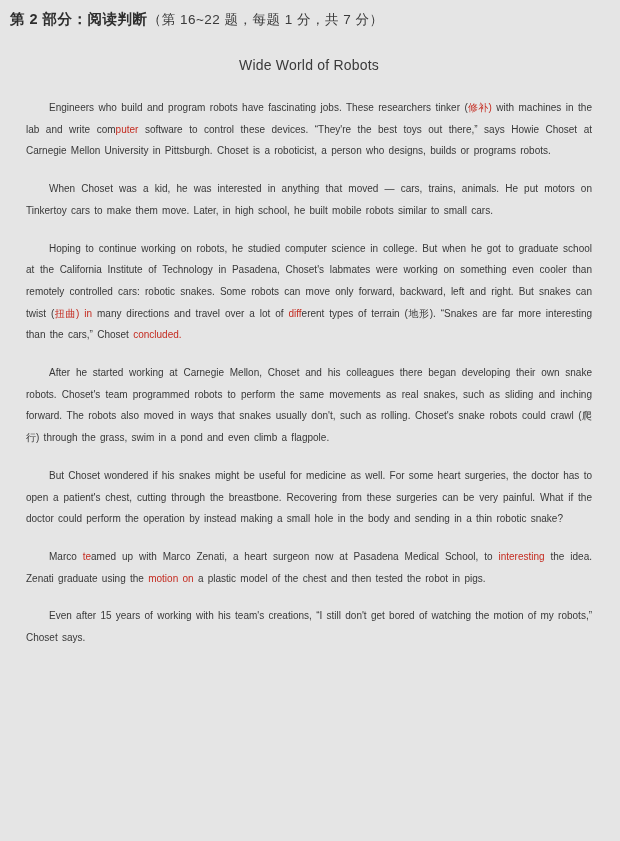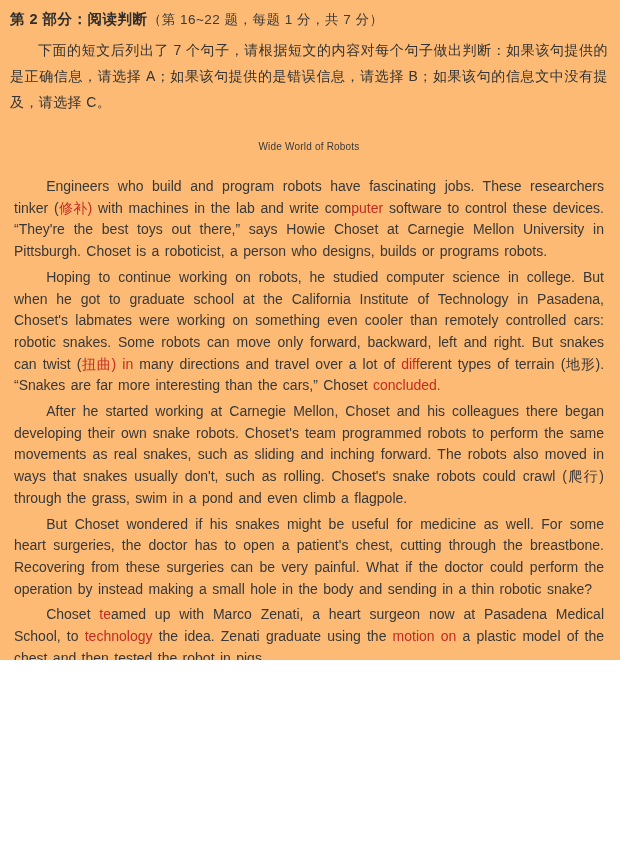--- a/index.html
+++ b/index.html
@@ -3,23 +3,23 @@
 <meta charset="utf-8">
 <style>
   html, body {
     margin: 0;
     padding: 0;
     background: #ffffff;
   }
   .page {
     position: relative;
     width: 620px;
-    height: 660px;
+    height: 841px;
     margin: 0 auto;
-    background: #fdba74;
+    background: #e5e5e5;
     overflow: hidden;
     box-sizing: border-box;
     padding: 8px 12px 0 10px;
     font-family: "Liberation Sans", "DejaVu Sans", sans-serif;
     color: #3b3b3b;
   }
   .section-header {
     font-size: 14.5px;
     line-height: 22px;
     color: #2e2e2e;
@@ -39,51 +39,52 @@
     margin: 6px 0 0 0;
     font-size: 14px;
     line-height: 26px;
     text-align: justify;
     text-indent: 2em;
     color: #333333;
     letter-spacing: 0.4px;
   }
   .article-title {
     margin: 26px 0 24px 0;
-    font-size: 10px;
+    font-size: 14px;
     font-weight: normal;
     text-align: center;
     color: #3a3a3a;
     letter-spacing: 0.2px;
   }
   .article .para {
-    margin: 4px;
-    font-size: 14px;
+    margin: 16px;
+    font-size: 10px;
     line-height: 21.7px;
     text-align: justify;
     text-indent: 2.3em;
     color: #383838;
     word-spacing: 1.5px;
   }
   .article .para .red {
     color: #c42b20;
   }
 </style>
 </head>
 <body>
 
 <div class="page">
 
   <div class="section-header"><span class="h-bold">第 2 部分：阅读判断</span><span class="h-meta">（第 16~22 题，每题 1 分，共 7 分）</span></div>
 
-  <p class="instructions">下面的短文后列出了 7 个句子，请根据短文的内容对每个句子做出判断：如果该句提供的是正确信息，请选择 A；如果该句提供的是错误信息，请选择 B；如果该句的信息文中没有提及，请选择 C。</p>
 
   <h1 class="article-title">Wide World of Robots</h1>
 
   <div class="article">
       <p class="para"><span>Engineers who build and program robots have fascinating jobs. These researchers tinker (</span><span class="red">修补)</span><span> with machines in the lab and write com</span><span class="red">puter</span><span> software to control these devices. “They're the best toys out there,” says Howie Choset at Carnegie Mellon University in Pittsburgh. Choset is a roboticist, a person who designs, builds or programs robots.</span></p>
+      <p class="para"><span>When Choset was a kid, he was interested in anything that moved — cars, trains, animals. He put motors on Tinkertoy cars to make them move. Later, in high school, he built mobile robots similar to small cars.</span></p>
       <p class="para"><span>Hoping to continue working on robots, he studied computer science in college. But when he got to graduate school at the California Institute of Technology in Pasadena, Choset's labmates were working on something even cooler than remotely controlled cars: robotic snakes. Some robots can move only forward, backward, left and right. But snakes can twist (</span><span class="red">扭曲)</span><span> </span><span class="red">in</span><span> many directions and travel over a lot of </span><span class="red">diff</span><span>erent types of terrain (地形). “Snakes are far more interesting than the cars,” Choset </span><span class="red">concluded.</span></p>
       <p class="para"><span>After he started working at Carnegie Mellon, Choset and his colleagues there began developing their own snake robots. Choset's team programmed robots to perform the same movements as real snakes, such as sliding and inching forward. The robots also moved in ways that snakes usually don't, such as rolling. Choset's snake robots could crawl (爬行) through the grass, swim in a pond and even climb a flagpole.</span></p>
       <p class="para"><span>But Choset wondered if his snakes might be useful for medicine as well. For some heart surgeries, the doctor has to open a patient's chest, cutting through the breastbone. Recovering from these surgeries can be very painful. What if the doctor could perform the operation by instead making a small hole in the body and sending in a thin robotic snake?</span></p>
-      <p class="para"><span>Choset </span><span class="red">te</span><span>amed up with Marco Zenati, a heart surgeon now at Pasadena Medical School, to </span><span class="red">technology</span><span> the idea. Zenati graduate using the </span><span class="red">motion on</span><span> a plastic model of the chest and then tested the robot in pigs.</span></p>
+      <p class="para"><span>Marco </span><span class="red">te</span><span>amed up with Marco Zenati, a heart surgeon now at Pasadena Medical School, to </span><span class="red">interesting</span><span> the idea. Zenati graduate using the </span><span class="red">motion on</span><span> a plastic model of the chest and then tested the robot in pigs.</span></p>
+      <p class="para"><span>Even after 15 years of working with his team's creations, “I still don't get bored of watching the motion of my robots,” Choset says.</span></p>
     </div>
 
 </div>
 
 </body></html>

